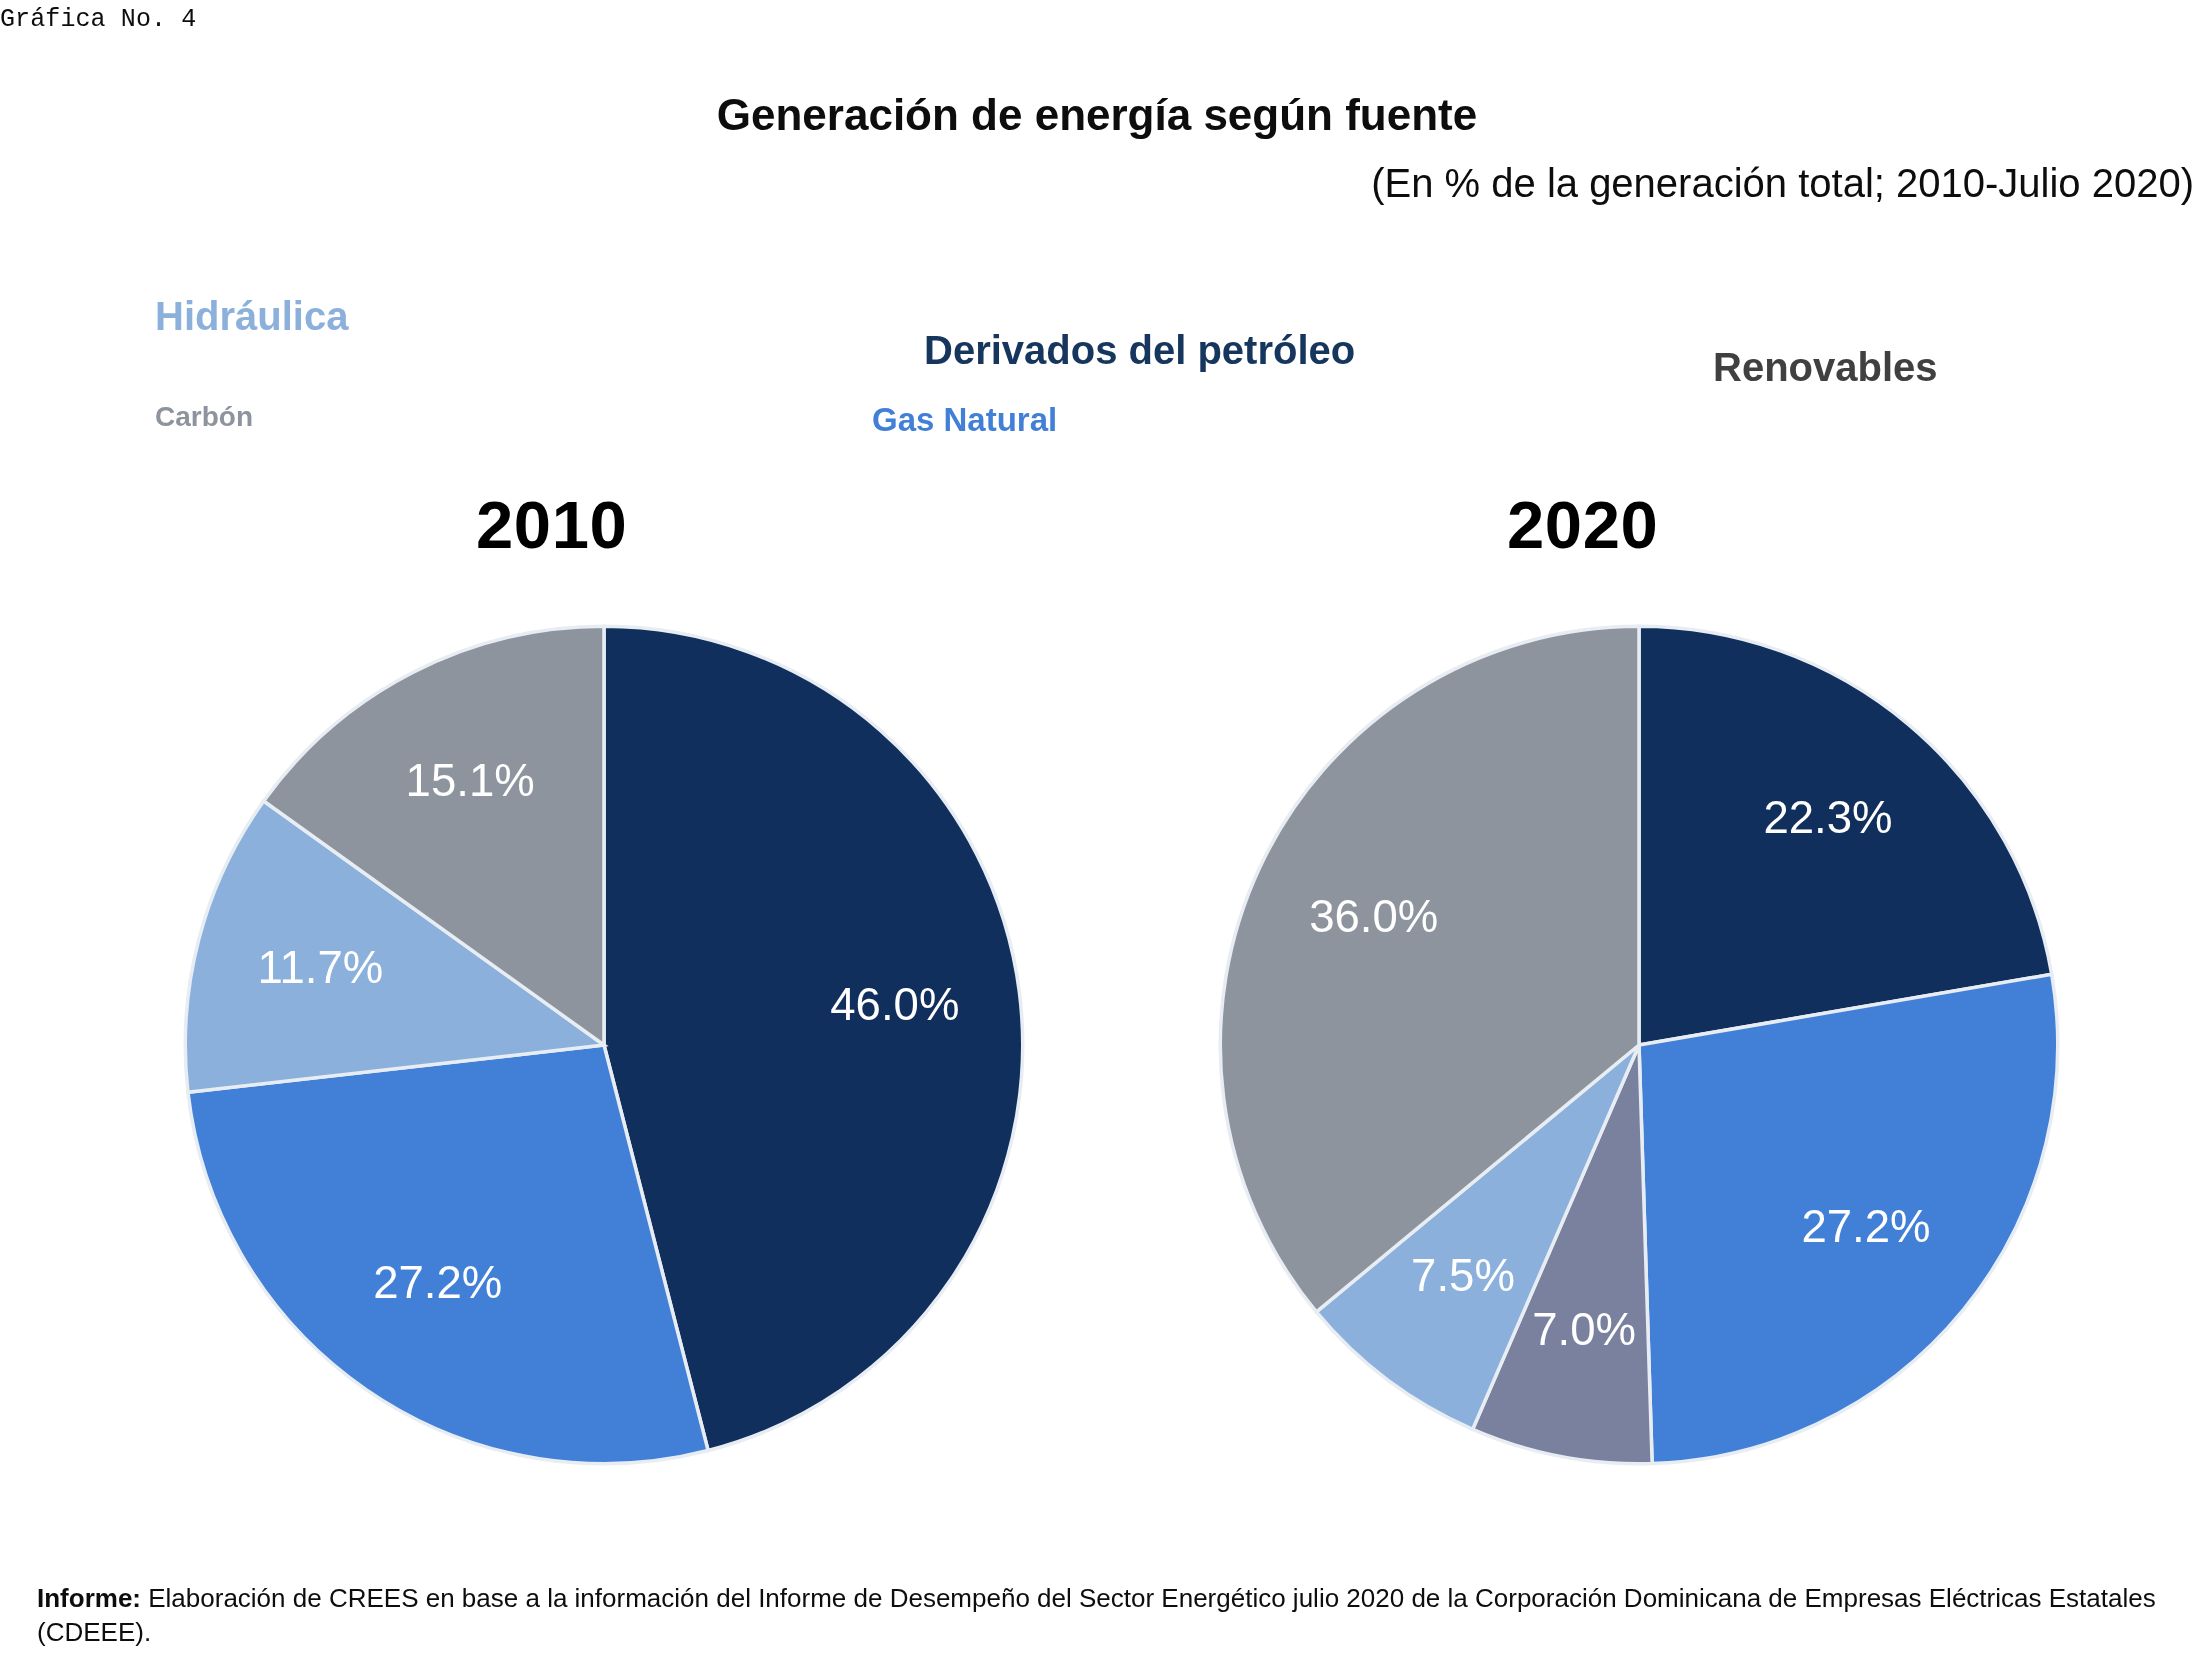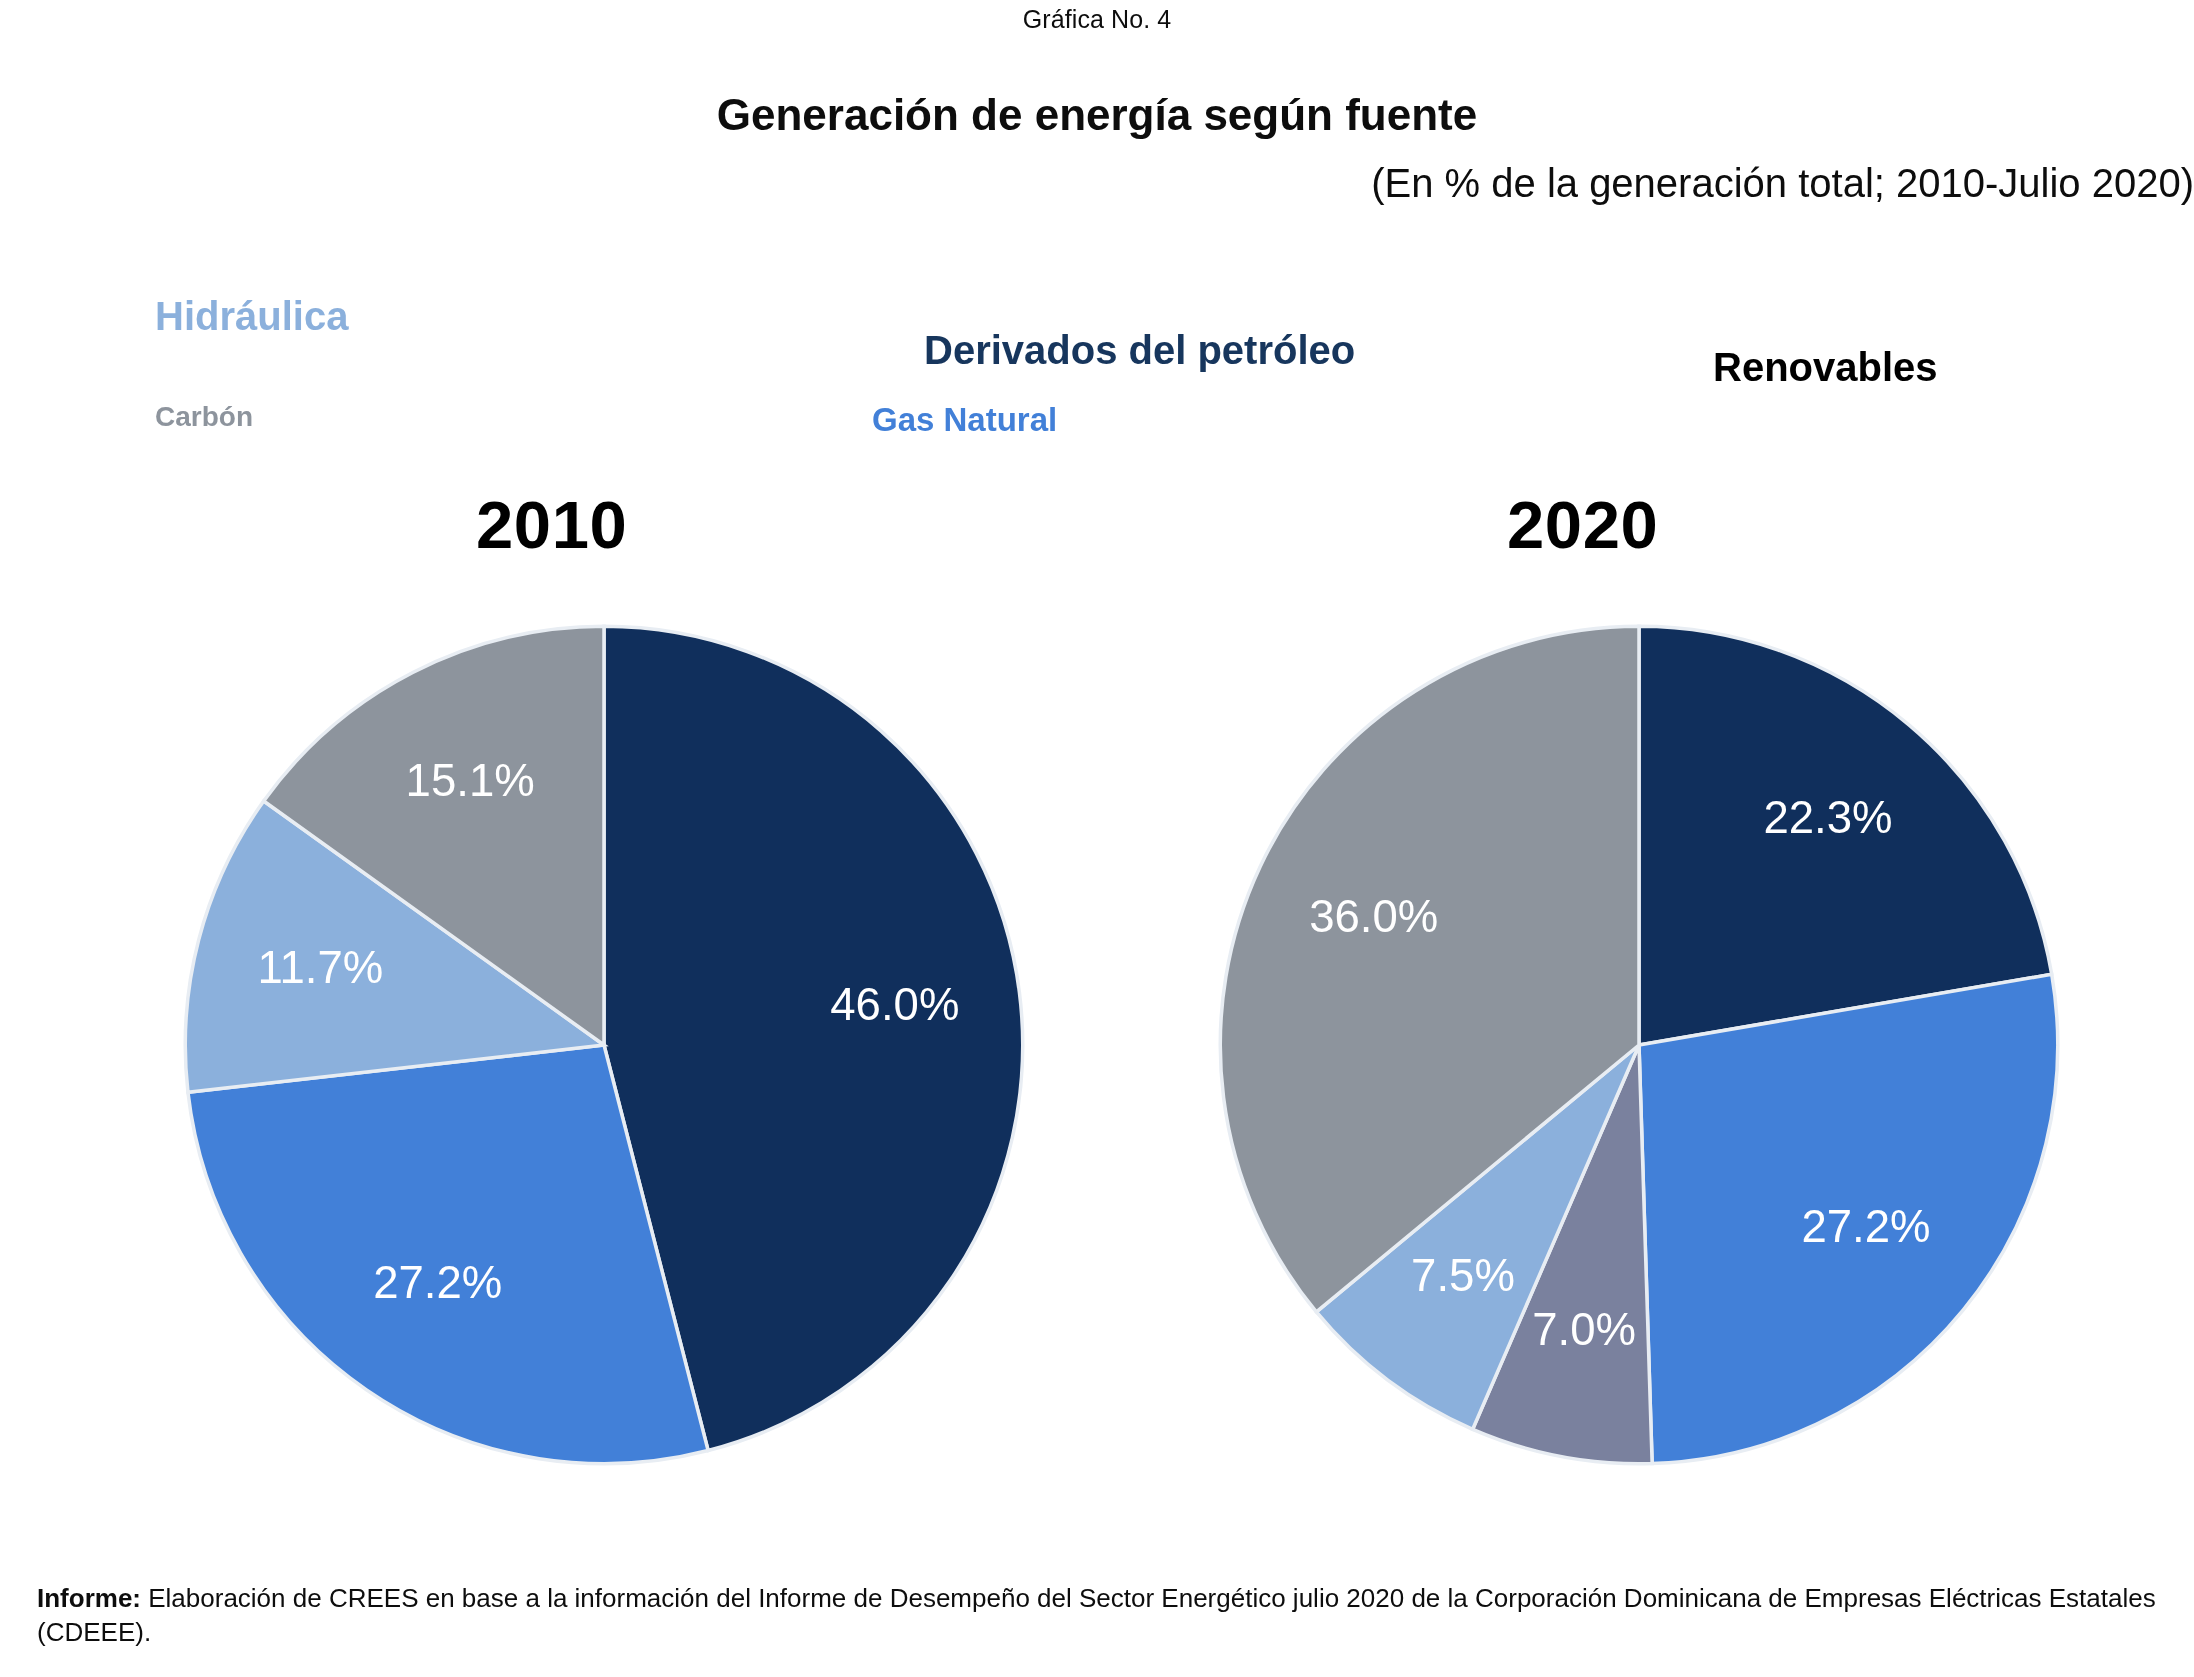--- a/index.html
+++ b/index.html
@@ -15,25 +15,26 @@
     color: #000000;
     overflow: hidden;
   }
 
   
   .fig-number {
     position: absolute;
     top: 4.8px;
     left: 0;
     width: 2194px;
-    text-align: center;
+    text-align: left;
     font-size: 25px;
     font-weight: 400;
     color: #0d0d0d;
     letter-spacing: 0.1px;
+    font-family: Liberation Mono, monospace;
   }
   .main-title {
     position: absolute;
     top: 90px;
     left: 0;
     width: 2194px;
     text-align: center;
     font-size: 44px;
     font-weight: 700;
     color: #0d0d0d;
@@ -110,21 +111,21 @@
 <div class="sub-title">(En % de la generación total; 2010-Julio 2020)</div>
 
 <div class="legend-label lg-hidraulica" style="color: rgb(139, 176, 220);">Hidráulica</div>
 
 <div class="legend-label lg-carbon" style="color: rgb(141, 148, 157);">Carbón</div>
 
 <div class="legend-label lg-derivados" style="color: rgb(23, 54, 93); margin-top: 32px;">Derivados del petróleo</div>
 
 <div class="legend-label lg-gas" style="color: rgb(66, 128, 216);">Gas Natural</div>
 
-<div class="legend-label lg-renovables" style="color: #000000;">Renovables</div>
+<div class="legend-label lg-renovables" style="color: #404040;">Renovables</div>
 
 <div class="year-heading year-2010">2010</div>
 
 <div class="year-heading year-2020">2020</div>
 
 <div class="pie-wrap pie-2010">
   <svg viewBox="0 0 1000 1000" id="svg-pie-0">
       <path d="M 500 500 L 500.00 22.00 A 478 478 0 0 1 618.87 962.98 Z" fill="#102F5C" stroke="#E8EDF3" stroke-width="4"></path>
       <text x="832.0" y="458.1" class="slice-label">46.0%</text>
       <path d="M 500 500 L 618.87 962.98 A 478 478 0 0 1 25.05 553.95 Z" fill="#4280D8" stroke="#E8EDF3" stroke-width="4"></path>

